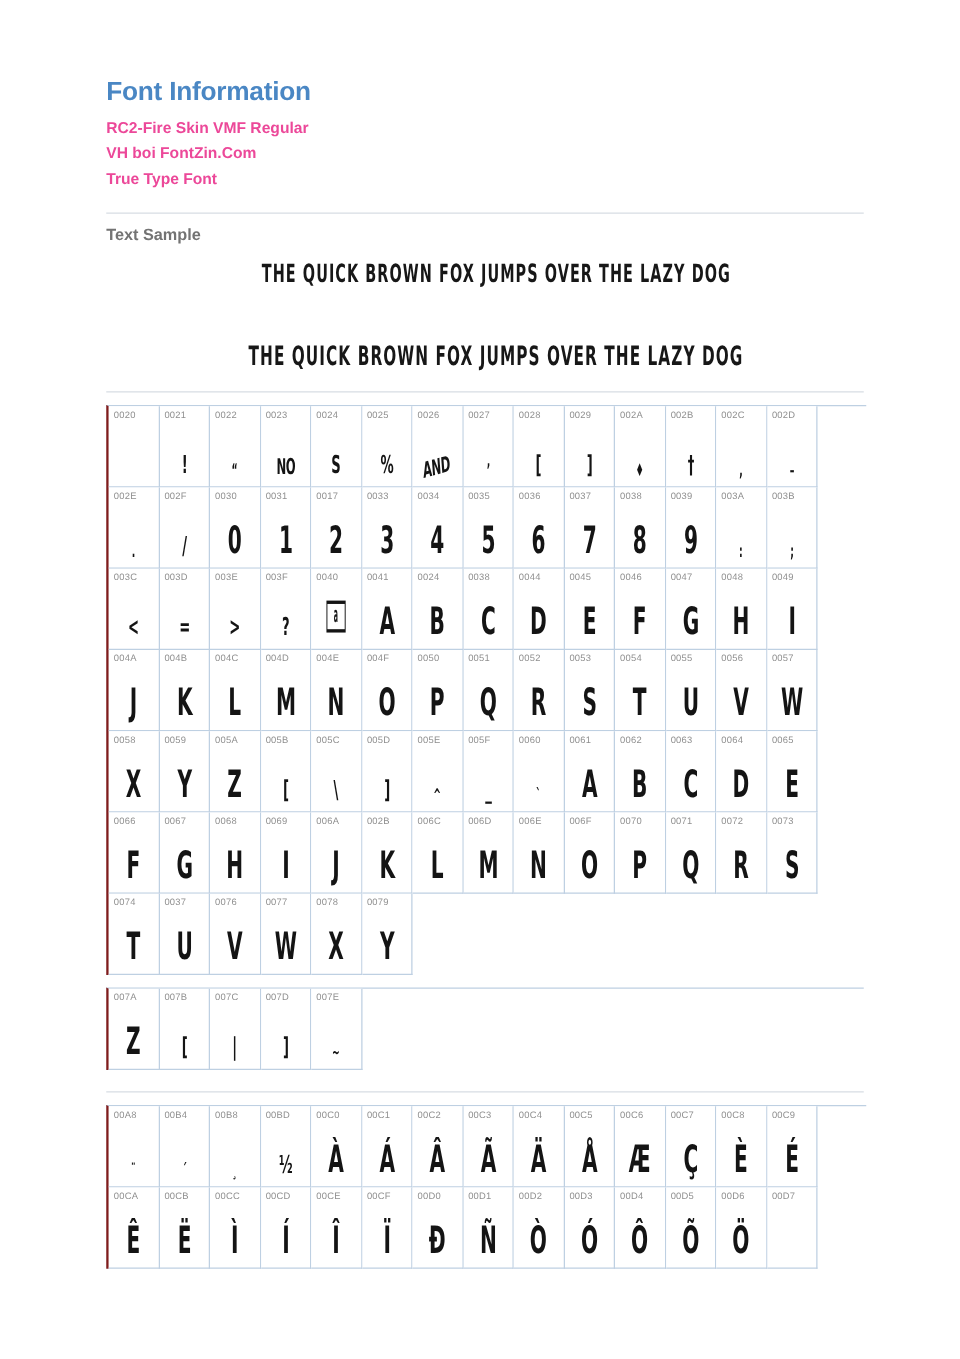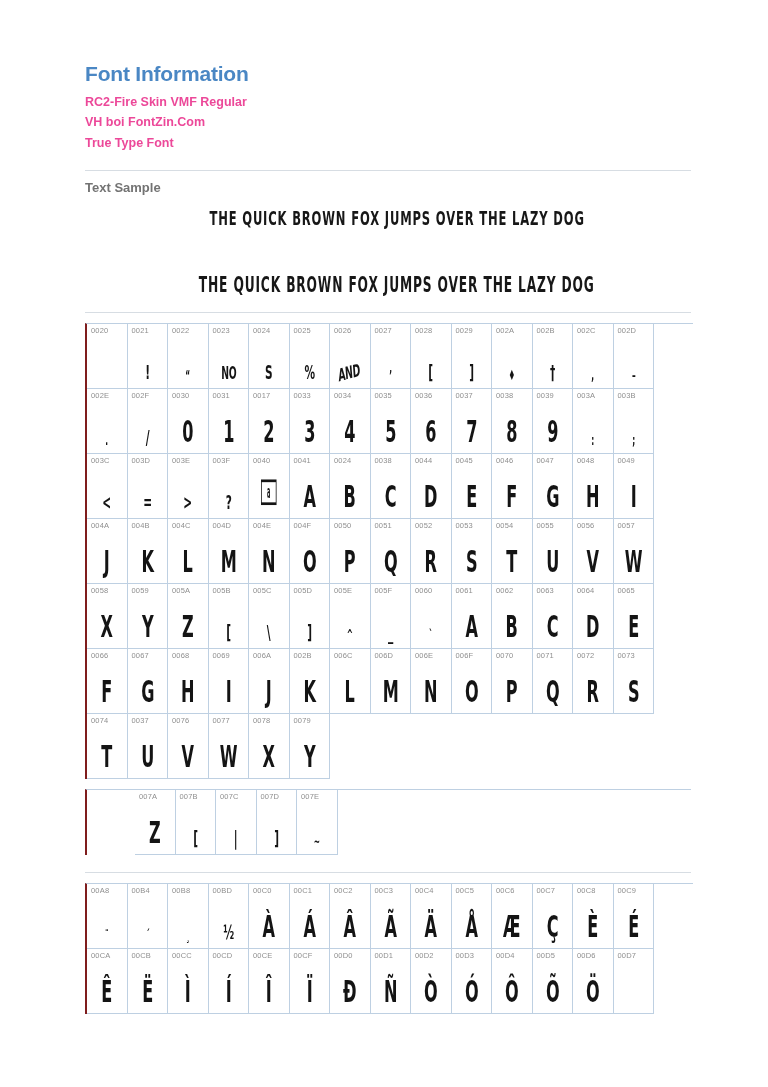--- a/index.html
+++ b/index.html
@@ -141,21 +141,21 @@
     letter-spacing: -0.5px;
   }
   .glyph.lig.slant { transform: scaleX(0.62) scaleY(1.16) rotate(-8deg); }
   .glyph.boxed {
     font-size: 13px;
     border: 2px solid #141414;
     display: inline-block;
     padding: 1px 2px;
     line-height: 1;
   }
-  .grid.tail { width: auto; padding-left: 48px; }
+  .grid.tail { width: auto; }
   .grid.tail .cell:last-child { }
 </style>
 </head>
 <body>
 
 <div class="page">
   <div class="content">
 
     <h1 class="doc-title">Font Information</h1>
 

